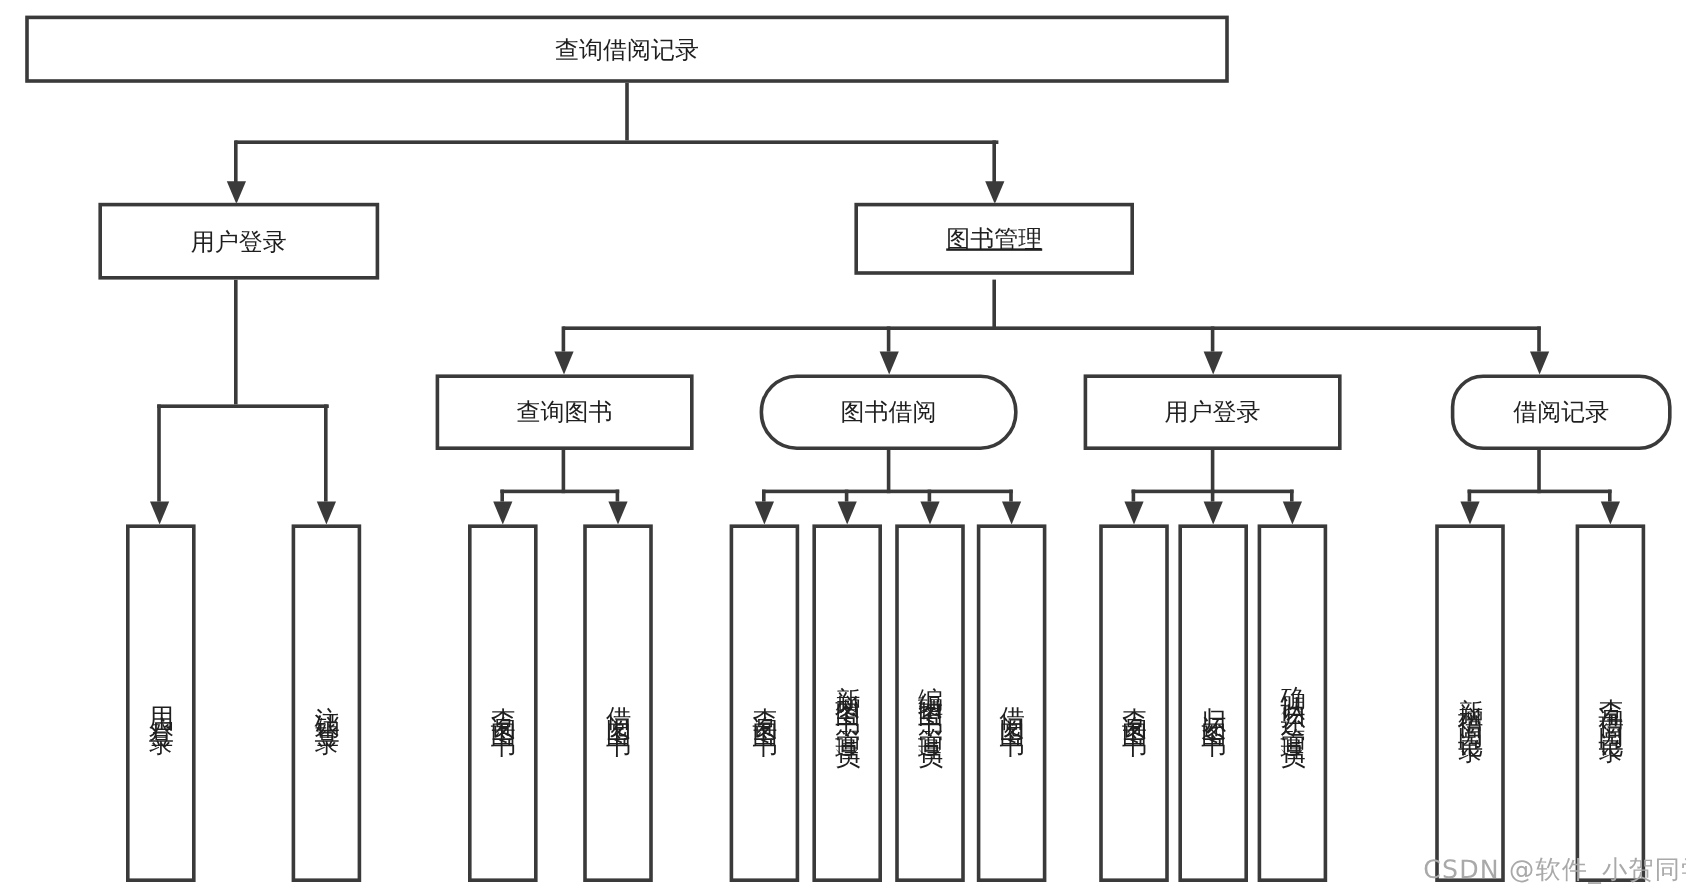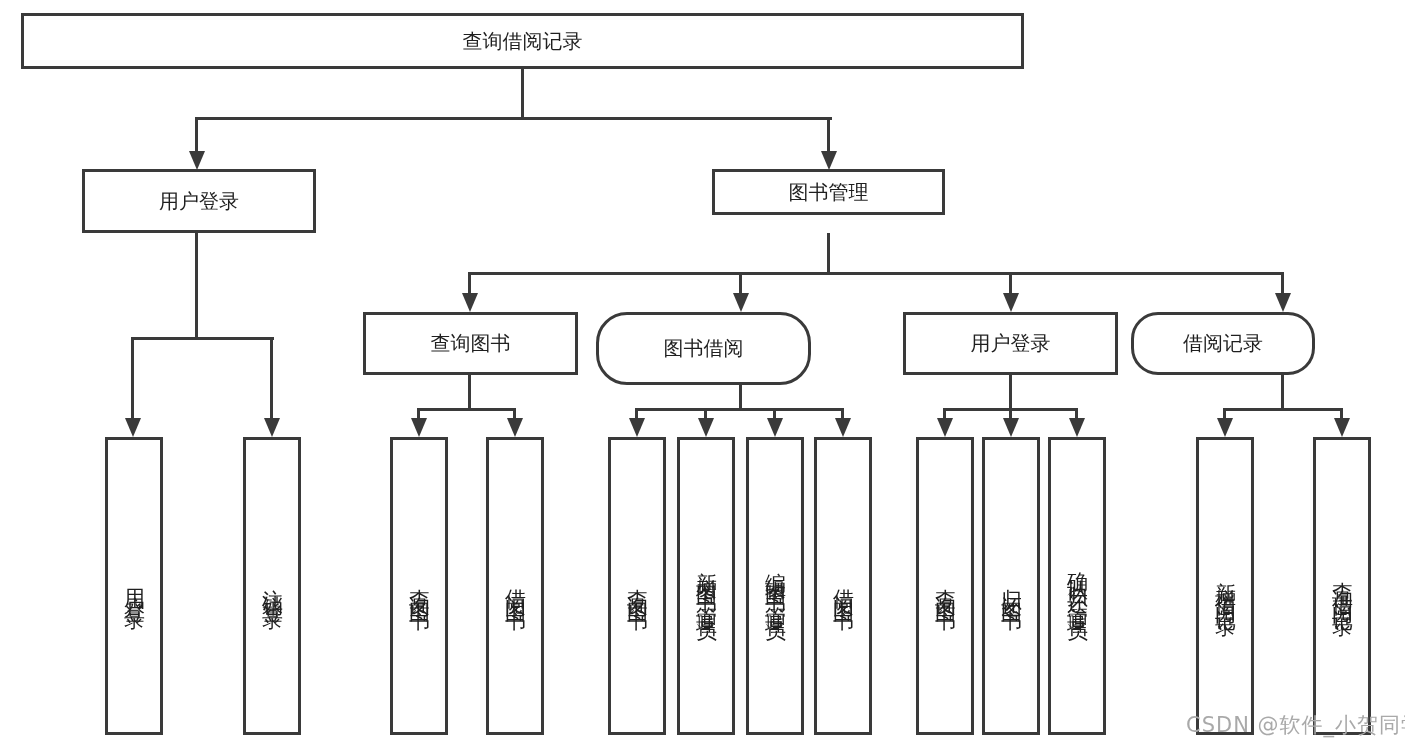--- a/index.html
+++ b/index.html
@@ -73,21 +73,21 @@
   <div class="vline" style="left:521px;top:66px;height:51px;"></div>
   <div class="hline" style="left:196px;top:117px;width:636px;"></div>
   <div class="vline" style="left:195px;top:117px;height:37px;"></div>
   <div class="arrow" style="left:189px;top:151px;"></div>
   <div class="vline" style="left:827px;top:117px;height:37px;"></div>
   <div class="arrow" style="left:821px;top:151px;"></div>
 
   <div class="box" style="left:82px;top:169px;width:234px;height:64px;">
     <span>用户登录</span>
   </div>
-  <div class="box" style="left:712px;top:169px;width:233px;height:46px;">
+  <div class="box" style="left:712px;top:169px;width:233px;height:60px;text-decoration:underline;">
     <span>图书管理</span>
   </div>
 
   <div class="vline" style="left:195px;top:233px;height:104px;"></div>
   <div class="hline" style="left:131px;top:337px;width:143px;"></div>
   <div class="vline" style="left:131px;top:337px;height:81px;"></div>
   <div class="arrow" style="left:125px;top:418px;"></div>
   <div class="vline" style="left:270px;top:337px;height:81px;"></div>
   <div class="arrow" style="left:264px;top:418px;"></div>
 
@@ -98,27 +98,27 @@
   <div class="vline" style="left:739px;top:272px;height:21px;"></div>
   <div class="arrow" style="left:733px;top:293px;"></div>
   <div class="vline" style="left:1009px;top:272px;height:21px;"></div>
   <div class="arrow" style="left:1003px;top:293px;"></div>
   <div class="vline" style="left:1281px;top:272px;height:21px;"></div>
   <div class="arrow" style="left:1275px;top:293px;"></div>
 
   <div class="box" style="left:363px;top:312px;width:215px;height:63px;">
     <span>查询图书</span>
   </div>
-  <div class="box" style="left:596px;top:312px;width:215px;height:73px;border-radius:31px;">
+  <div class="box" style="left:633px;top:312px;width:215px;height:63px;border-radius:31px;">
     <span>图书借阅</span>
   </div>
   <div class="box" style="left:903px;top:312px;width:215px;height:63px;">
     <span>用户登录</span>
   </div>
-  <div class="box" style="left:1131px;top:312px;width:184px;height:63px;border-radius:27px;">
+  <div class="box" style="left:1209px;top:312px;width:184px;height:63px;border-radius:27px;">
     <span>借阅记录</span>
   </div>
 
   <div class="vline" style="left:468px;top:375px;height:36px;"></div>
   <div class="vline" style="left:739px;top:375px;height:36px;"></div>
   <div class="vline" style="left:1009px;top:375px;height:36px;"></div>
   <div class="vline" style="left:1281px;top:375px;height:36px;"></div>
 
   <div class="hline" style="left:417px;top:408px;width:99px;"></div>
   <div class="hline" style="left:635px;top:408px;width:209px;"></div>

